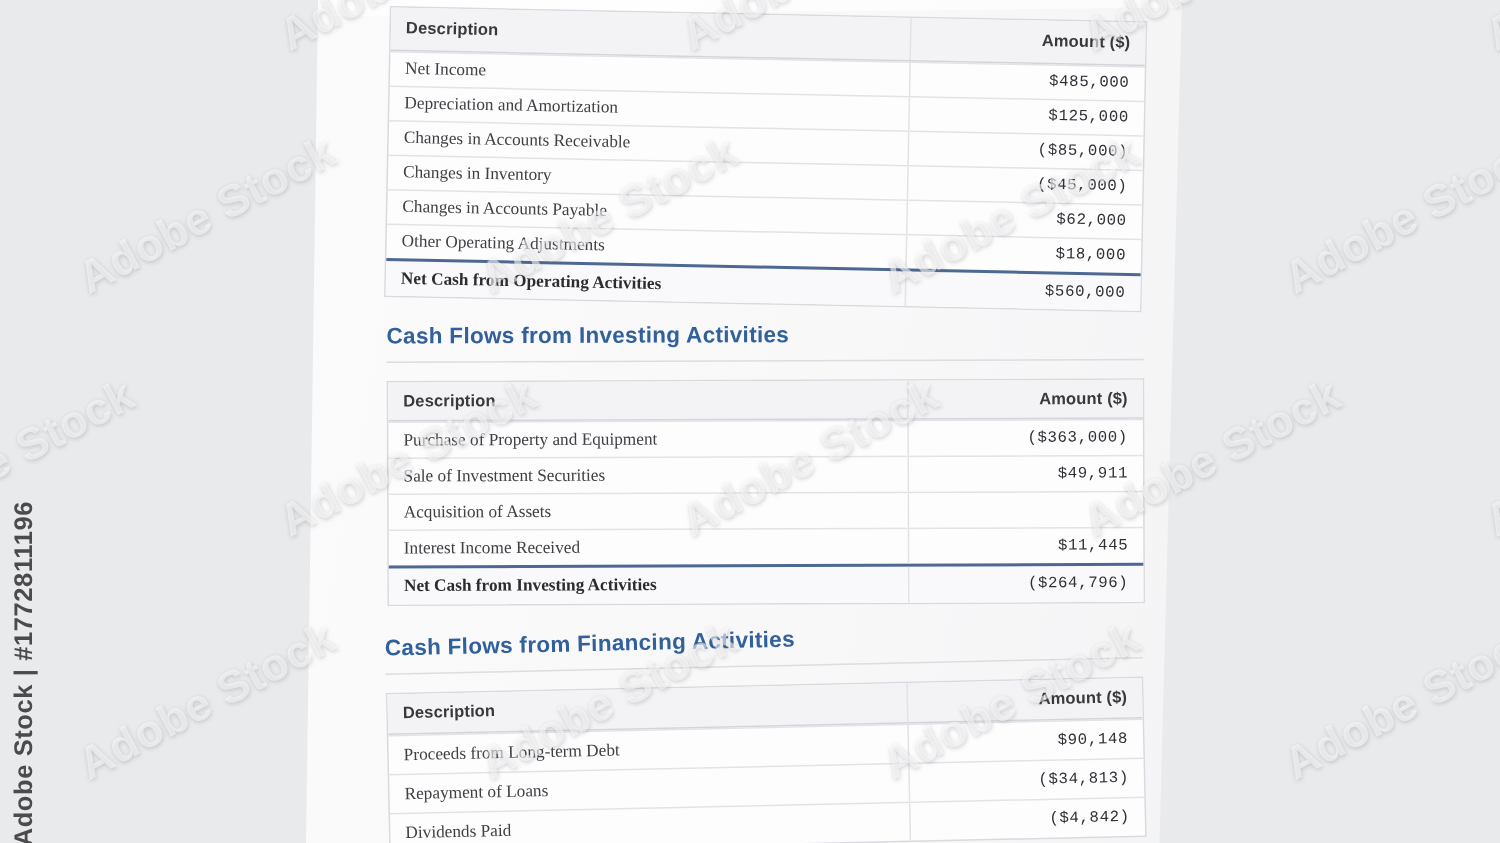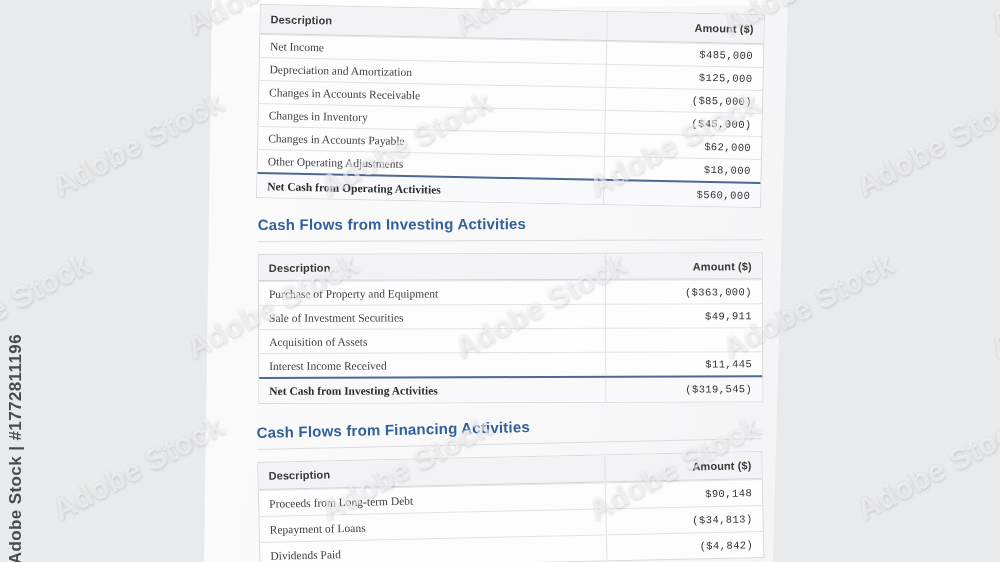--- a/index.html
+++ b/index.html
@@ -172,21 +172,21 @@
           </div>
           <div class="trow">
             <div class="td td-desc">Acquisition of Assets</div>
           </div>
           <div class="trow">
             <div class="td td-desc">Interest Income Received</div>
             <div class="td td-amt">$11,445</div>
           </div>
           <div class="trow total-row">
             <div class="td td-desc">Net Cash from Investing Activities</div>
-            <div class="td td-amt">($319,545)</div>
+            <div class="td td-amt">($264,796)</div>
           </div>
         </div>
       </div>
 
       <div class="sec sec-financing">
         <div class="section-heading h-financing">Cash Flows from Financing Activities</div>
         <div class="heading-rule"></div>
         <div class="ftable t3">
           <div class="trow thead">
             <div class="td td-desc">Description</div>

